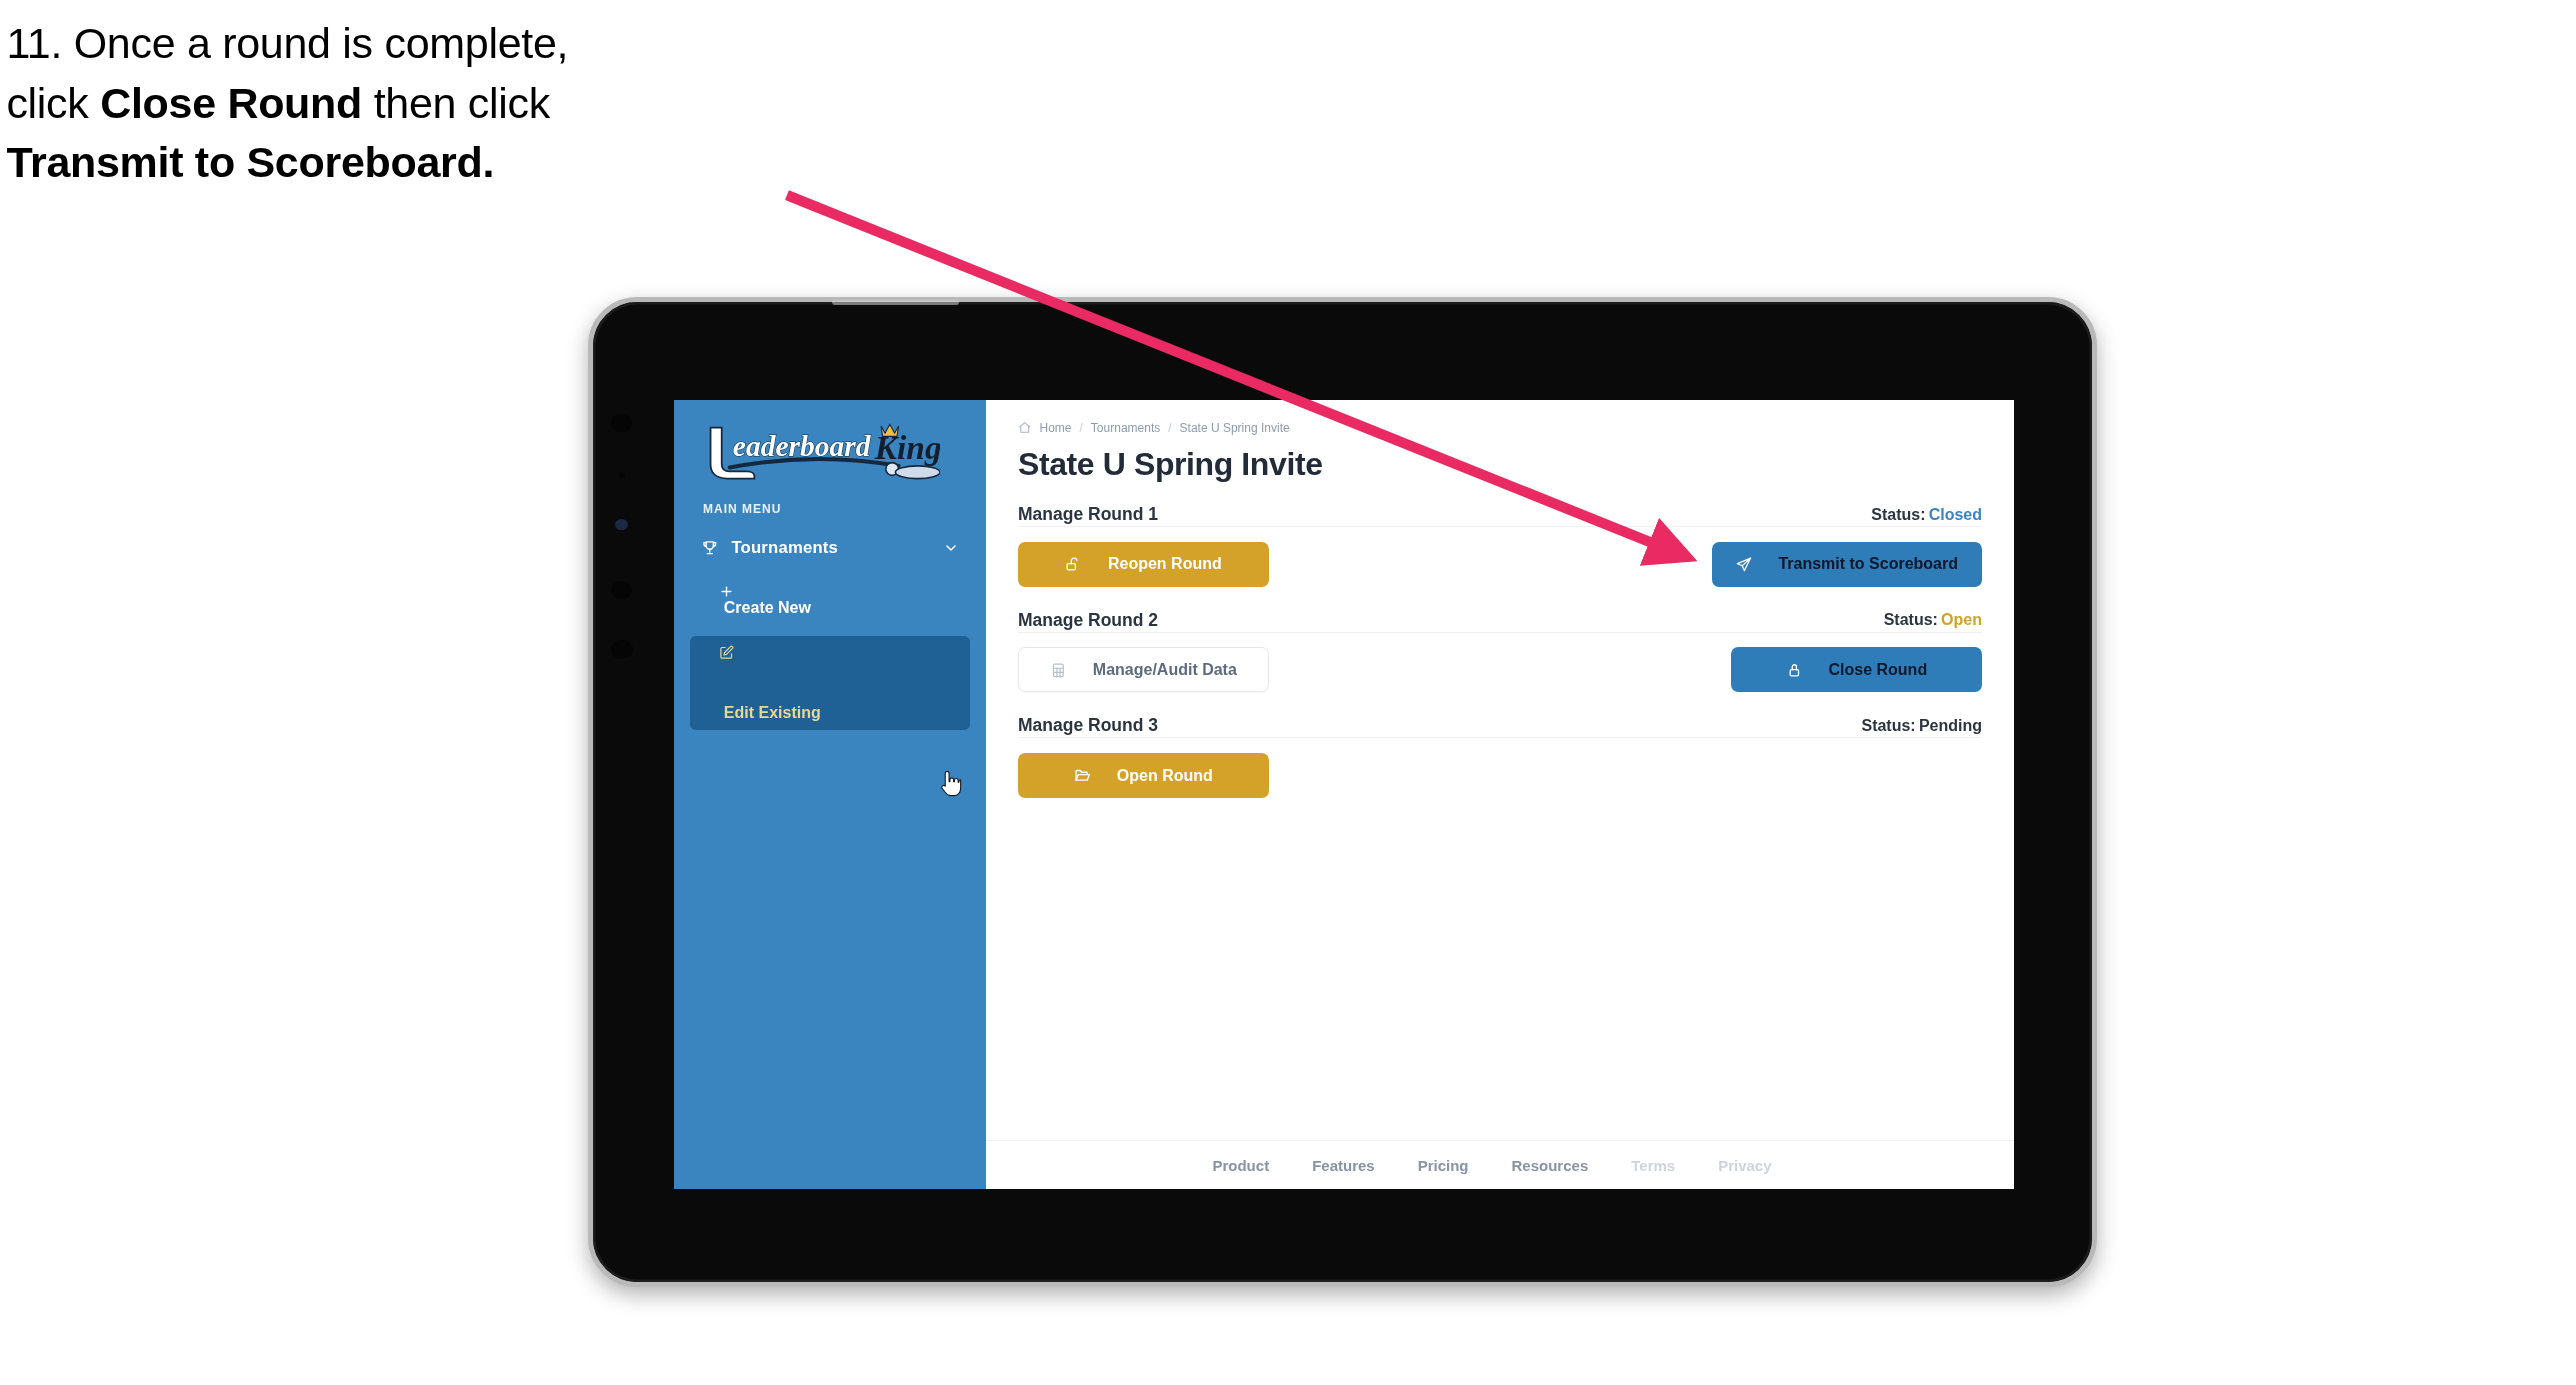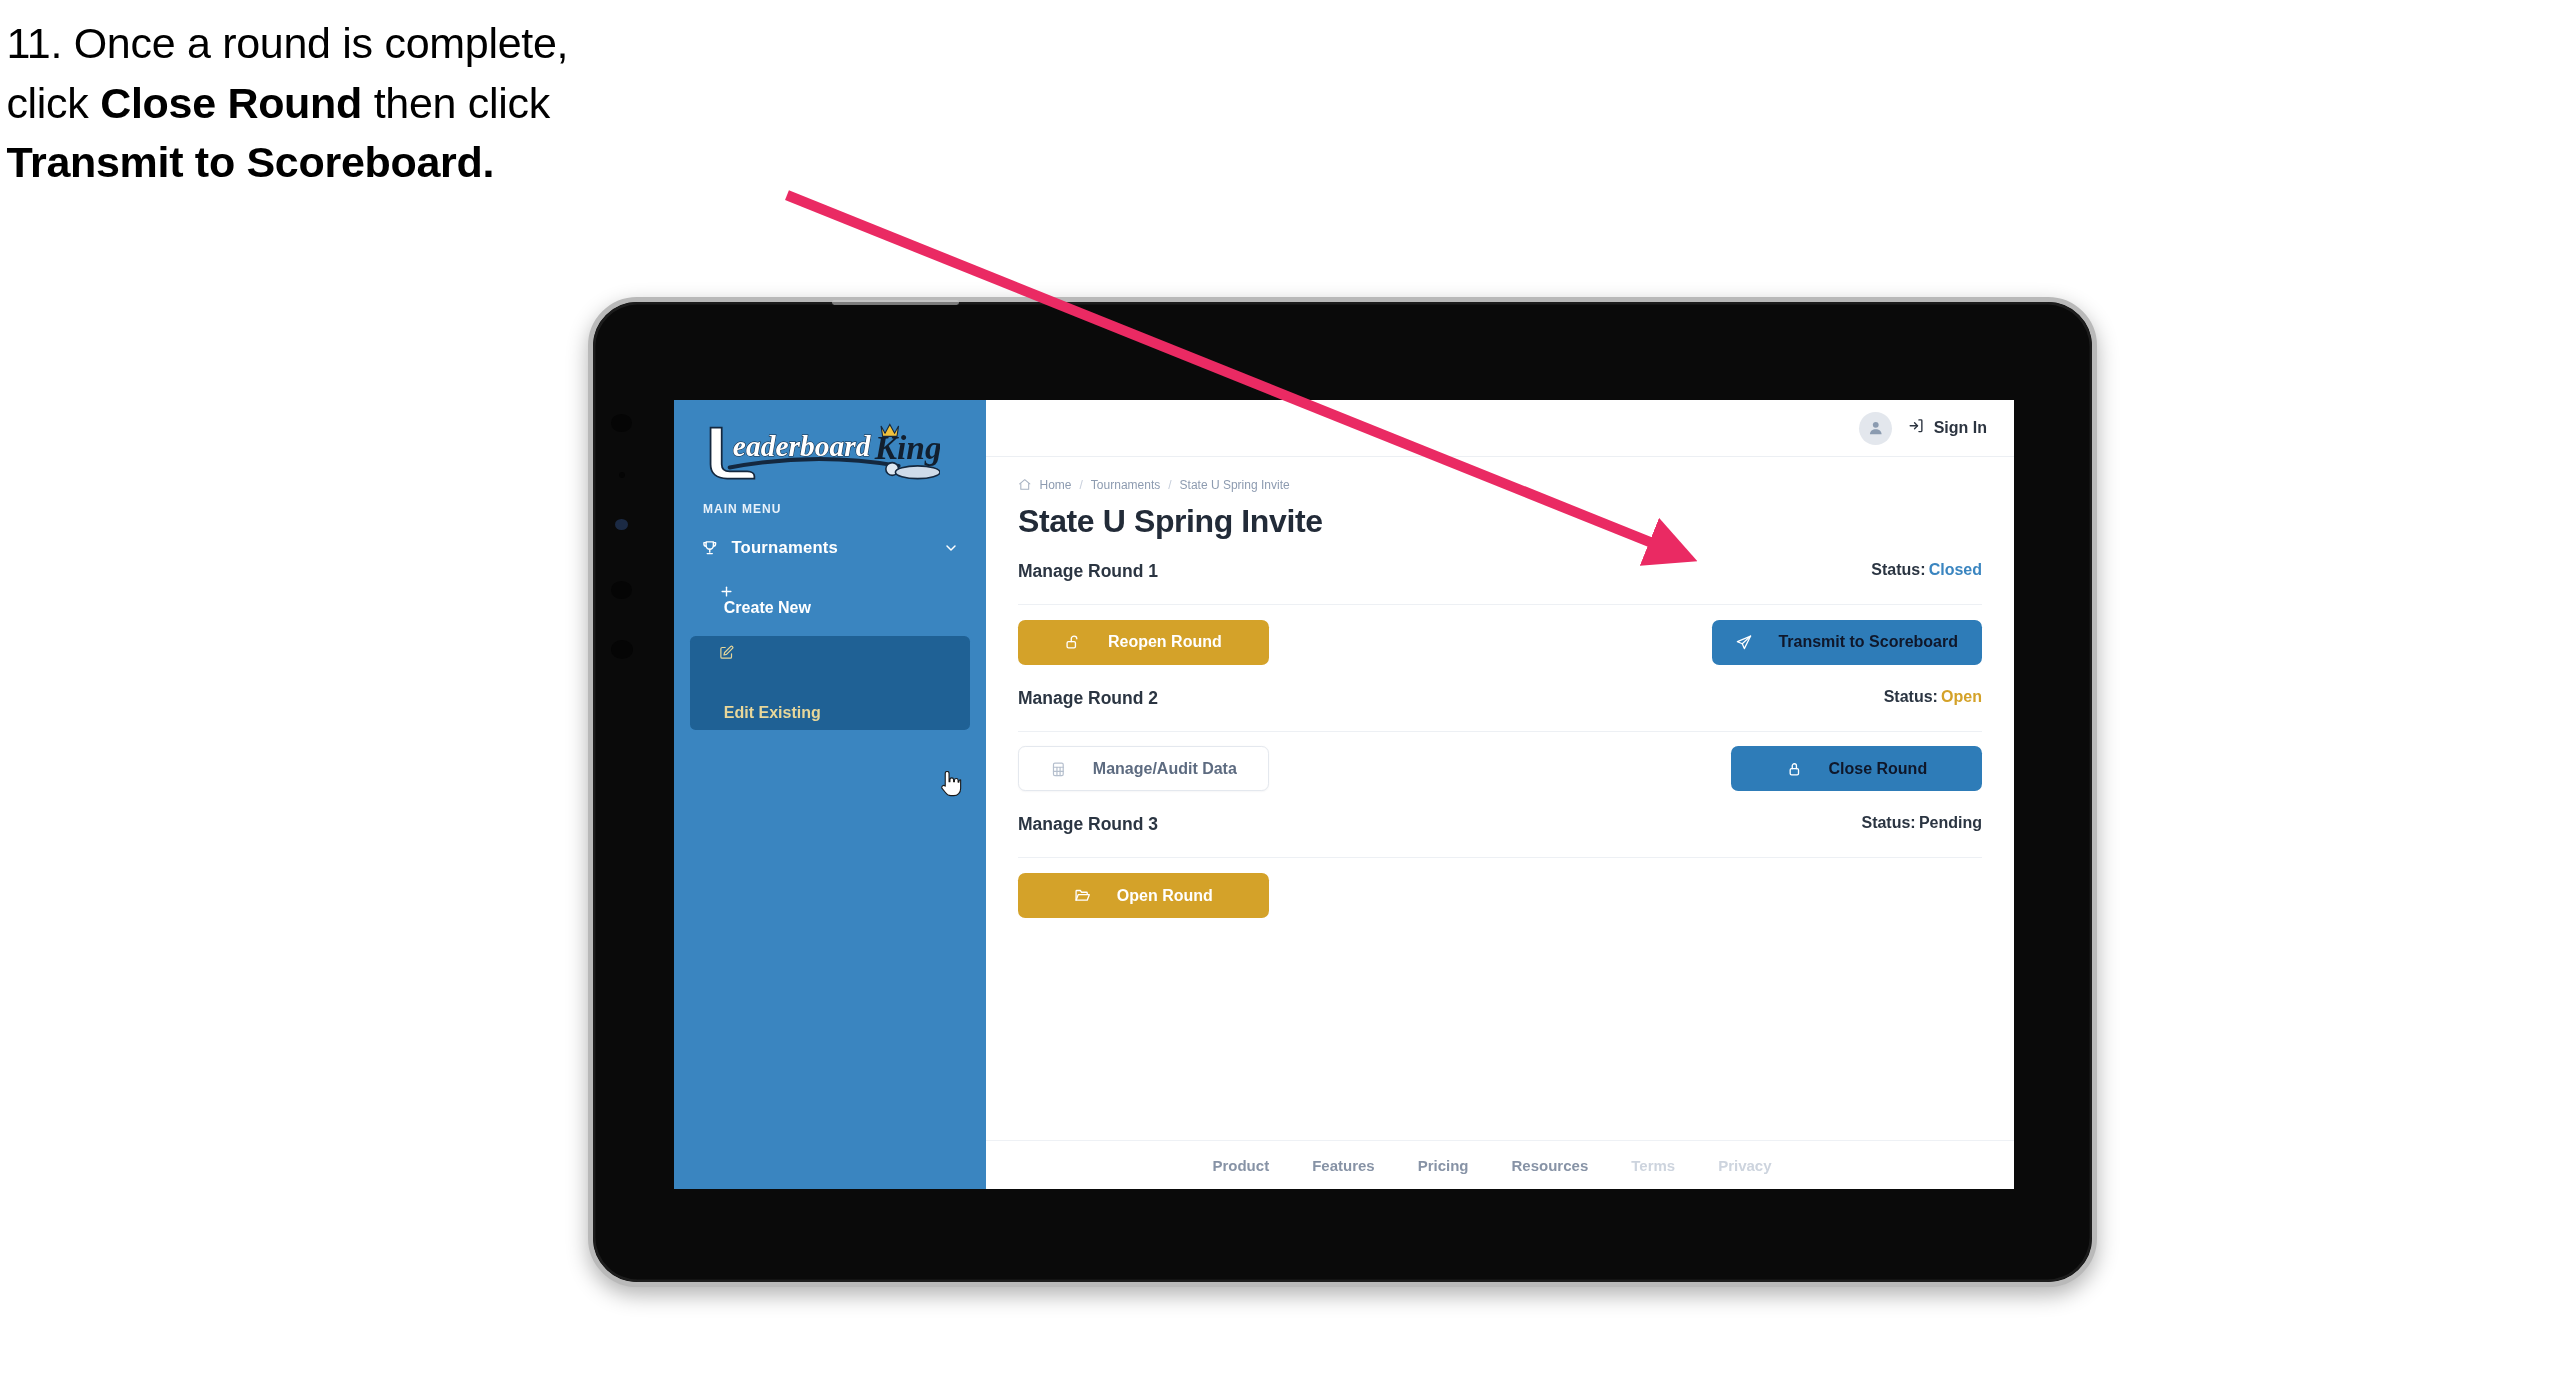--- a/index.html
+++ b/index.html
@@ -138,22 +138,22 @@
   .page-title {
     margin-top: 11px;
     font-size: 32px;
     font-weight: bold;
     color: #222b38;
     letter-spacing: -0.4px;
   }
 
   .round { margin-top: 21px; }
   .round-head {
-    display:flex; align-items:flex-start; justify-content:space-between;
-    padding-bottom: 22px;
+    display:flex; align-items:center; justify-content:space-between;
+    padding-bottom: 1px;
     border-bottom: 0.8px solid #edf0f4;
   }
   .round-name { font-size: 17.5px; font-weight: bold; color:#2b3542; }
   .round-status { font-size: 16px; font-weight: bold; color:#2b3542; }
   .round-status .val { margin-left: 3.2px; }
   .round-actions {
     display:flex; align-items:center; justify-content:space-between;
     margin-top: 12.7px;
     min-height: 49px;
   }
@@ -282,38 +282,20 @@
 
         <div class="cursor">
           <svg width="24" height="27" viewBox="0 0 30 34">
             <path d="M9 3c0-1.4 1.1-2.5 2.4-2.5S13.8 1.6 13.8 3v10.5h1.1V11c0-1.3 1-2.3 2.3-2.3s2.3 1 2.3 2.3v2.6h1.1v-1.8c0-1.3 1-2.3 2.3-2.3s2.3 1 2.3 2.3v2.2h1.1v-.9c0-1.2.9-2.1 2.1-2.1v11c0 5.2-3.6 9-8.7 9h-3.6c-3.3 0-5.2-1.4-6.6-3.6L5 22c-.7-1.2-.3-2.7.9-3.4 1-.6 2.3-.4 3.1.5V3z" fill="#ffffff" stroke="#1a1a1a" stroke-width="1.4" stroke-linejoin="round"></path>
           </svg>
         </div>
       </div>
 
       <div class="main">
 
-        <div class="topbar">
-          <div class="avatar">
-            <svg width="17.5" height="17.5" viewBox="0 0 24 24" fill="#8b9bb0">
-              <circle cx="12" cy="8" r="4"></circle>
-                <path d="M4 21c0-4.4 3.6-7 8-7s8 2.6 8 7z"></path>
-            </svg>
-          </div>
-          <div class="signin">
-            <span>
-              <svg width="17.5" height="17.5" viewBox="0 0 24 24" fill="none" stroke="#2c3440" stroke-width="1.9" stroke-linecap="round" stroke-linejoin="round">
-                <path d="M15 4h3a1 1 0 0 1 1 1v14a1 1 0 0 1-1 1h-3"></path>
-                  <polyline points="9 8 13 12 9 16"></polyline>
-                  <line x1="3" y1="12" x2="13" y2="12"></line>
-              </svg>
-            </span>
-            <span>Sign In</span>
-          </div>
-        </div>
 
         <div class="content">
 
           <div class="breadcrumb">
             <span class="home-ico">
               <svg width="13.5" height="13.5" viewBox="0 0 24 24" fill="none" stroke="#a7b2c2" stroke-width="1.9" stroke-linecap="round" stroke-linejoin="round">
                 <path d="M3 10.5 12 3l9 7.5"></path>
                   <path d="M5 10v10h14V10"></path>
               </svg>
             </span>

